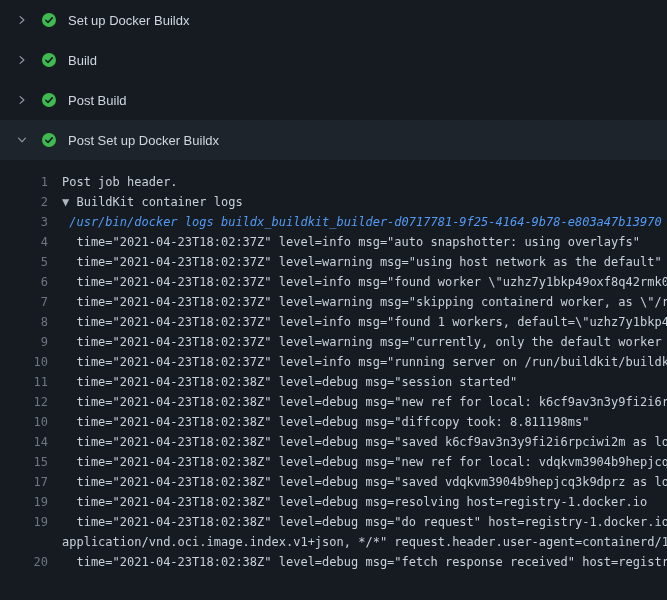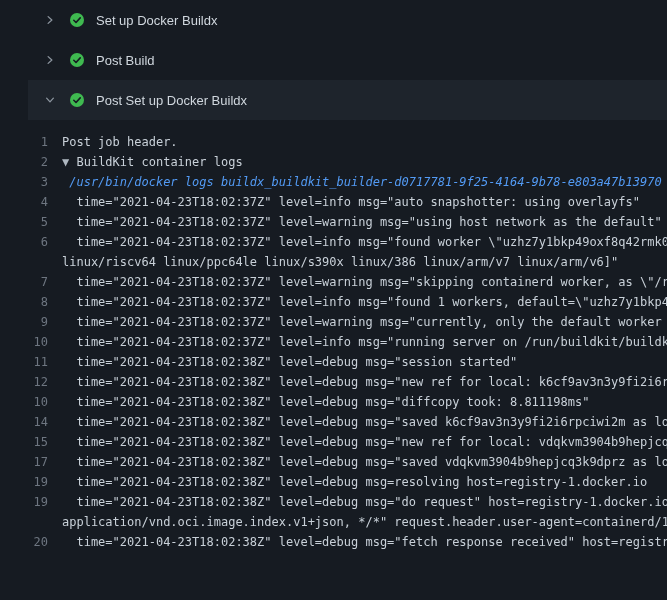--- a/index.html
+++ b/index.html
@@ -16,21 +16,21 @@
   html,body{margin:0;padding:0;}
   body{
     width:667px;height:600px;overflow:hidden;
     background:var(--background);
     font-family:"Liberation Sans",sans-serif;
   }
   .app{width:667px;height:600px;overflow:hidden;}
   .section-row{
     height:40px;display:flex;align-items:center;
     padding:0 14px;gap:11px;cursor:pointer;
-    color:var(--heading-text);font-size:13px;margin-left:28px;
+    color:var(--heading-text);font-size:13px;
   }
   .section-row.expanded{background:var(--header-expanded-bg);text-align:center;}
   .chev{
     width:16px;height:16px;flex:none;display:flex;
     align-items:center;justify-content:center;color:var(--muted);
   }
   .chev.down svg{transform:rotate(90deg);}
   .check{width:16px;height:16px;flex:none;display:flex;align-items:center;justify-content:center;}
   .check circle{fill:var(--success-green);}
   .check path{stroke:var(--background);stroke-width:1.6;fill:none;stroke-linecap:round;stroke-linejoin:round;}
@@ -62,20 +62,34 @@
     </span>
     <span class="check">
       <svg viewBox="0 0 16 16" width="16" height="16">
             <circle cx="8" cy="8" r="7"></circle>
             <path d="M4.8 8.3 L7 10.5 L11.2 5.9"></path>
           </svg>
     </span>
     <span class="section-label">Set up Docker Buildx</span>
   </div>
 
+  <div class="section-row">
+    <span class="chev">
+      <svg viewBox="0 0 16 16" width="12" height="12">
+            <path d="M5.5 3.5 L10.5 8 L5.5 12.5" fill="none" stroke="currentColor" stroke-width="1.7" stroke-linecap="round" stroke-linejoin="round"></path>
+          </svg>
+    </span>
+    <span class="check">
+      <svg viewBox="0 0 16 16" width="16" height="16">
+            <circle cx="8" cy="8" r="7"></circle>
+            <path d="M4.8 8.3 L7 10.5 L11.2 5.9"></path>
+          </svg>
+    </span>
+    <span class="section-label">Build</span>
+  </div>
 
   <div class="section-row">
     <span class="chev">
       <svg viewBox="0 0 16 16" width="12" height="12">
             <path d="M5.5 3.5 L10.5 8 L5.5 12.5" fill="none" stroke="currentColor" stroke-width="1.7" stroke-linecap="round" stroke-linejoin="round"></path>
           </svg>
     </span>
     <span class="check">
       <svg viewBox="0 0 16 16" width="16" height="16">
             <circle cx="8" cy="8" r="7"></circle>
@@ -124,24 +138,20 @@
   <div class="log-row plain">
     <span class="log-num">5</span>
     <span class="log-text">  time="2021-04-23T18:02:37Z" level=warning msg="using host network as the default"</span>
   </div>
 
   <div class="log-row plain">
     <span class="log-num">6</span>
     <span class="log-text">  time="2021-04-23T18:02:37Z" level=info msg="found worker \"uzhz7y1bkp49oxf8q42rmk0xj</span>
   </div>
 
-  <div class="log-row continuation">
-    <span class="log-num"></span>
-    <span class="log-text">linux/riscv64 linux/ppc64le linux/s390x linux/386 linux/arm/v7 linux/arm/v6]"</span>
-  </div>
 
   <div class="log-row plain">
     <span class="log-num">7</span>
     <span class="log-text">  time="2021-04-23T18:02:37Z" level=warning msg="skipping containerd worker, as \"/run</span>
   </div>
 
   <div class="log-row plain">
     <span class="log-num">8</span>
     <span class="log-text">  time="2021-04-23T18:02:37Z" level=info msg="found 1 workers, default=\"uzhz7y1bkp49o</span>
   </div>

